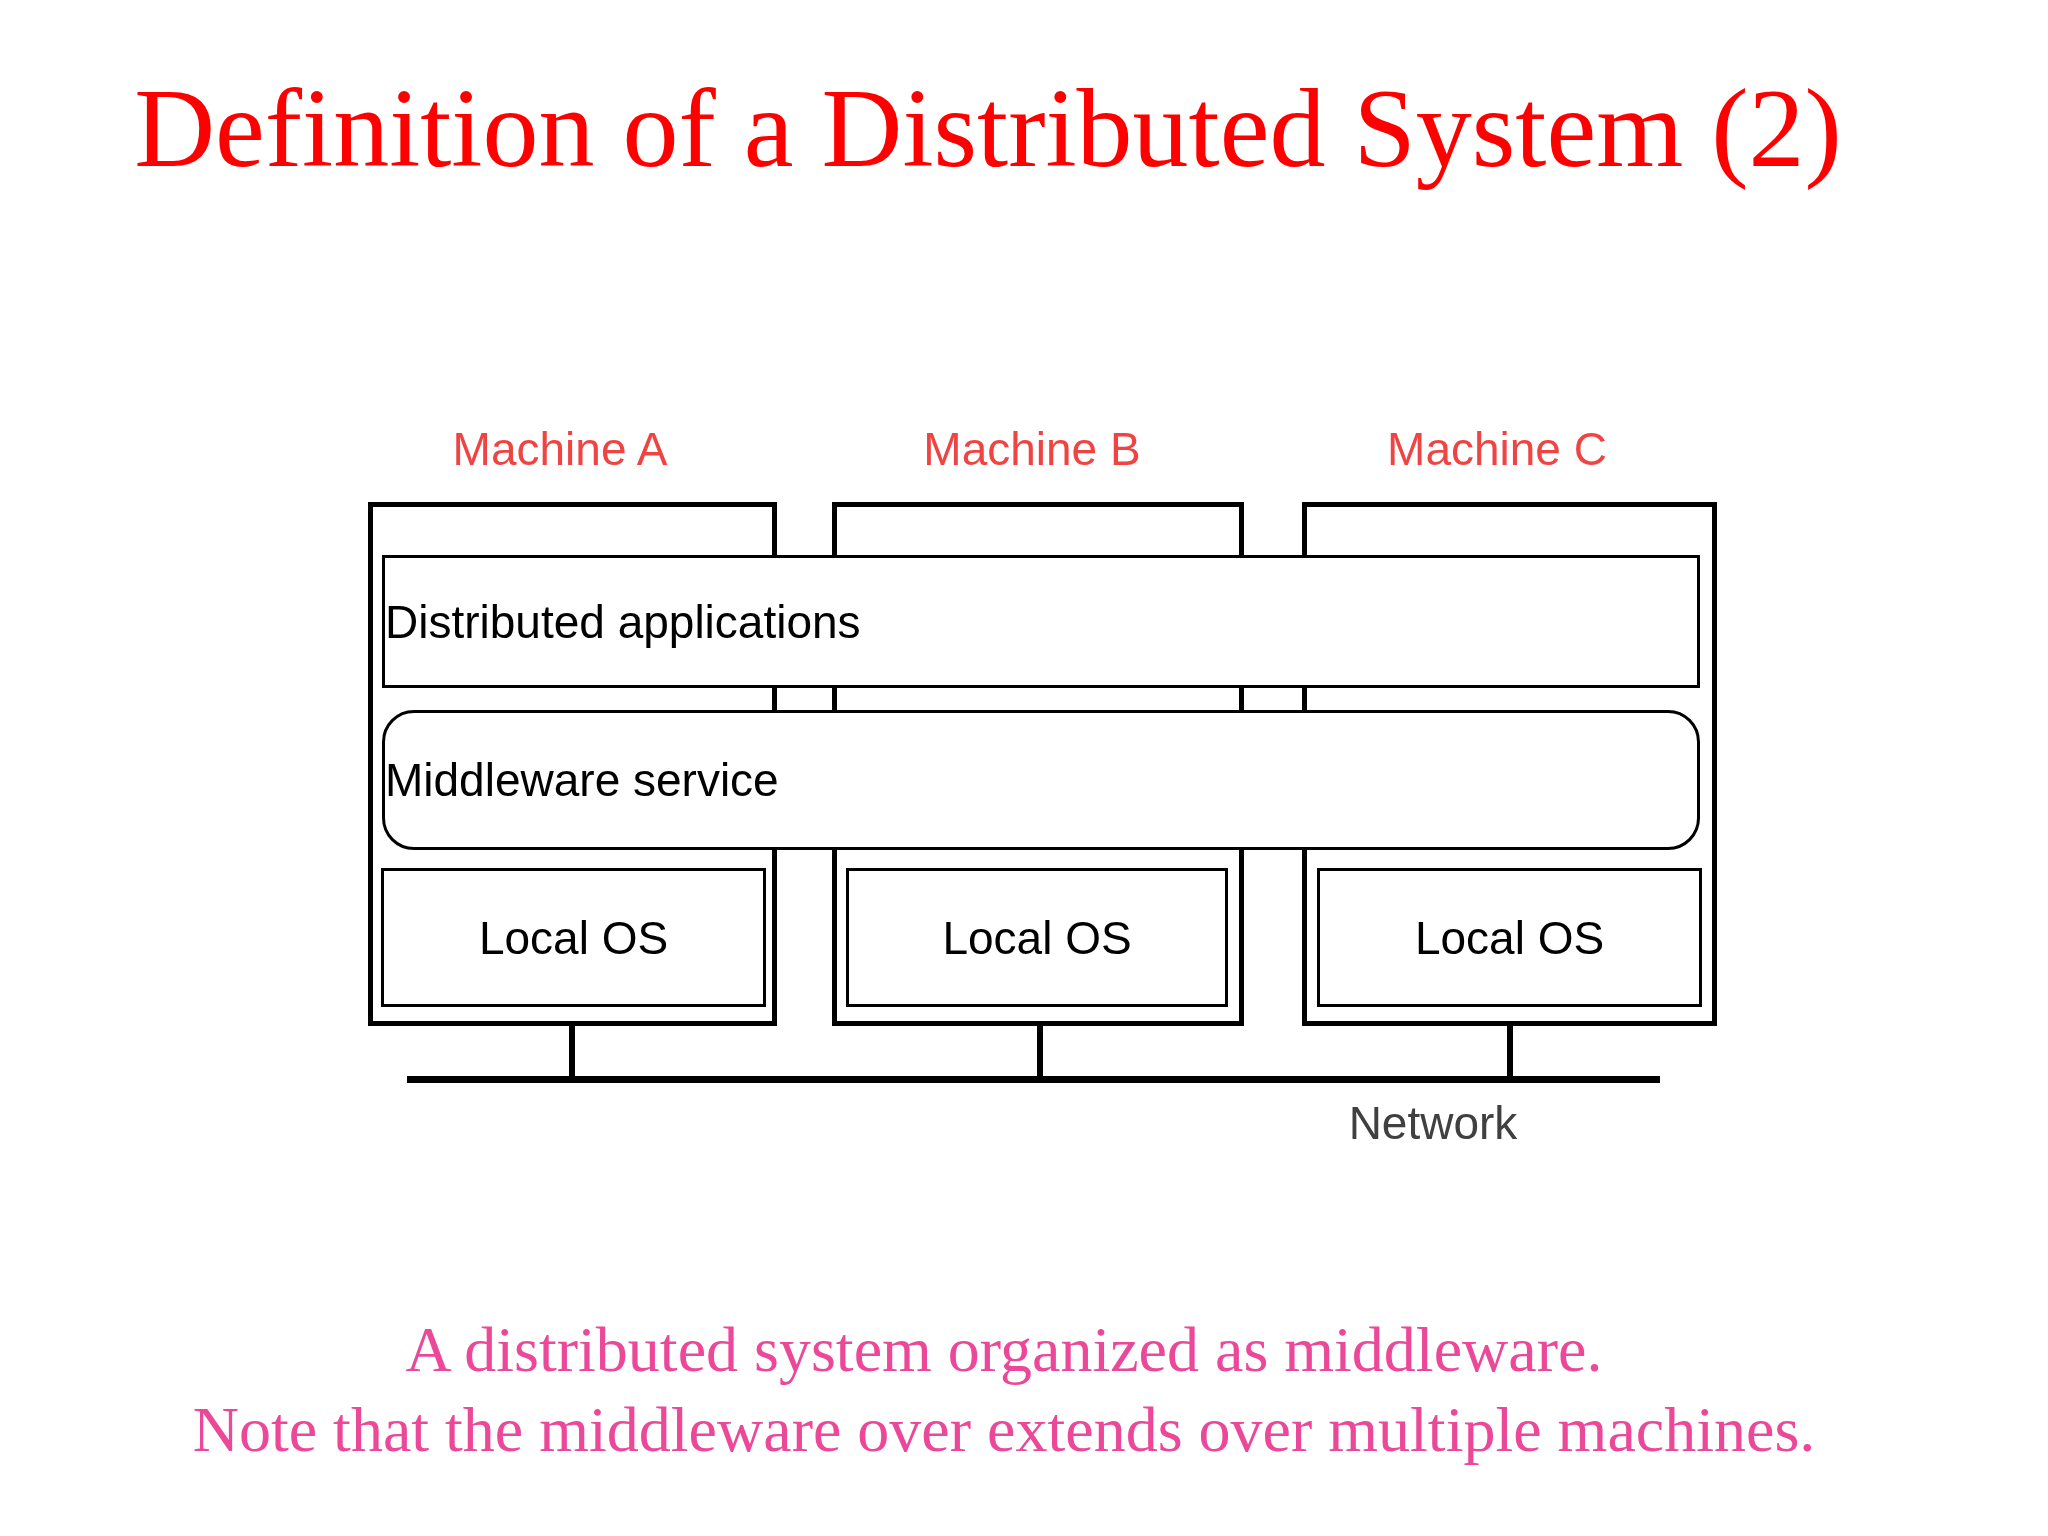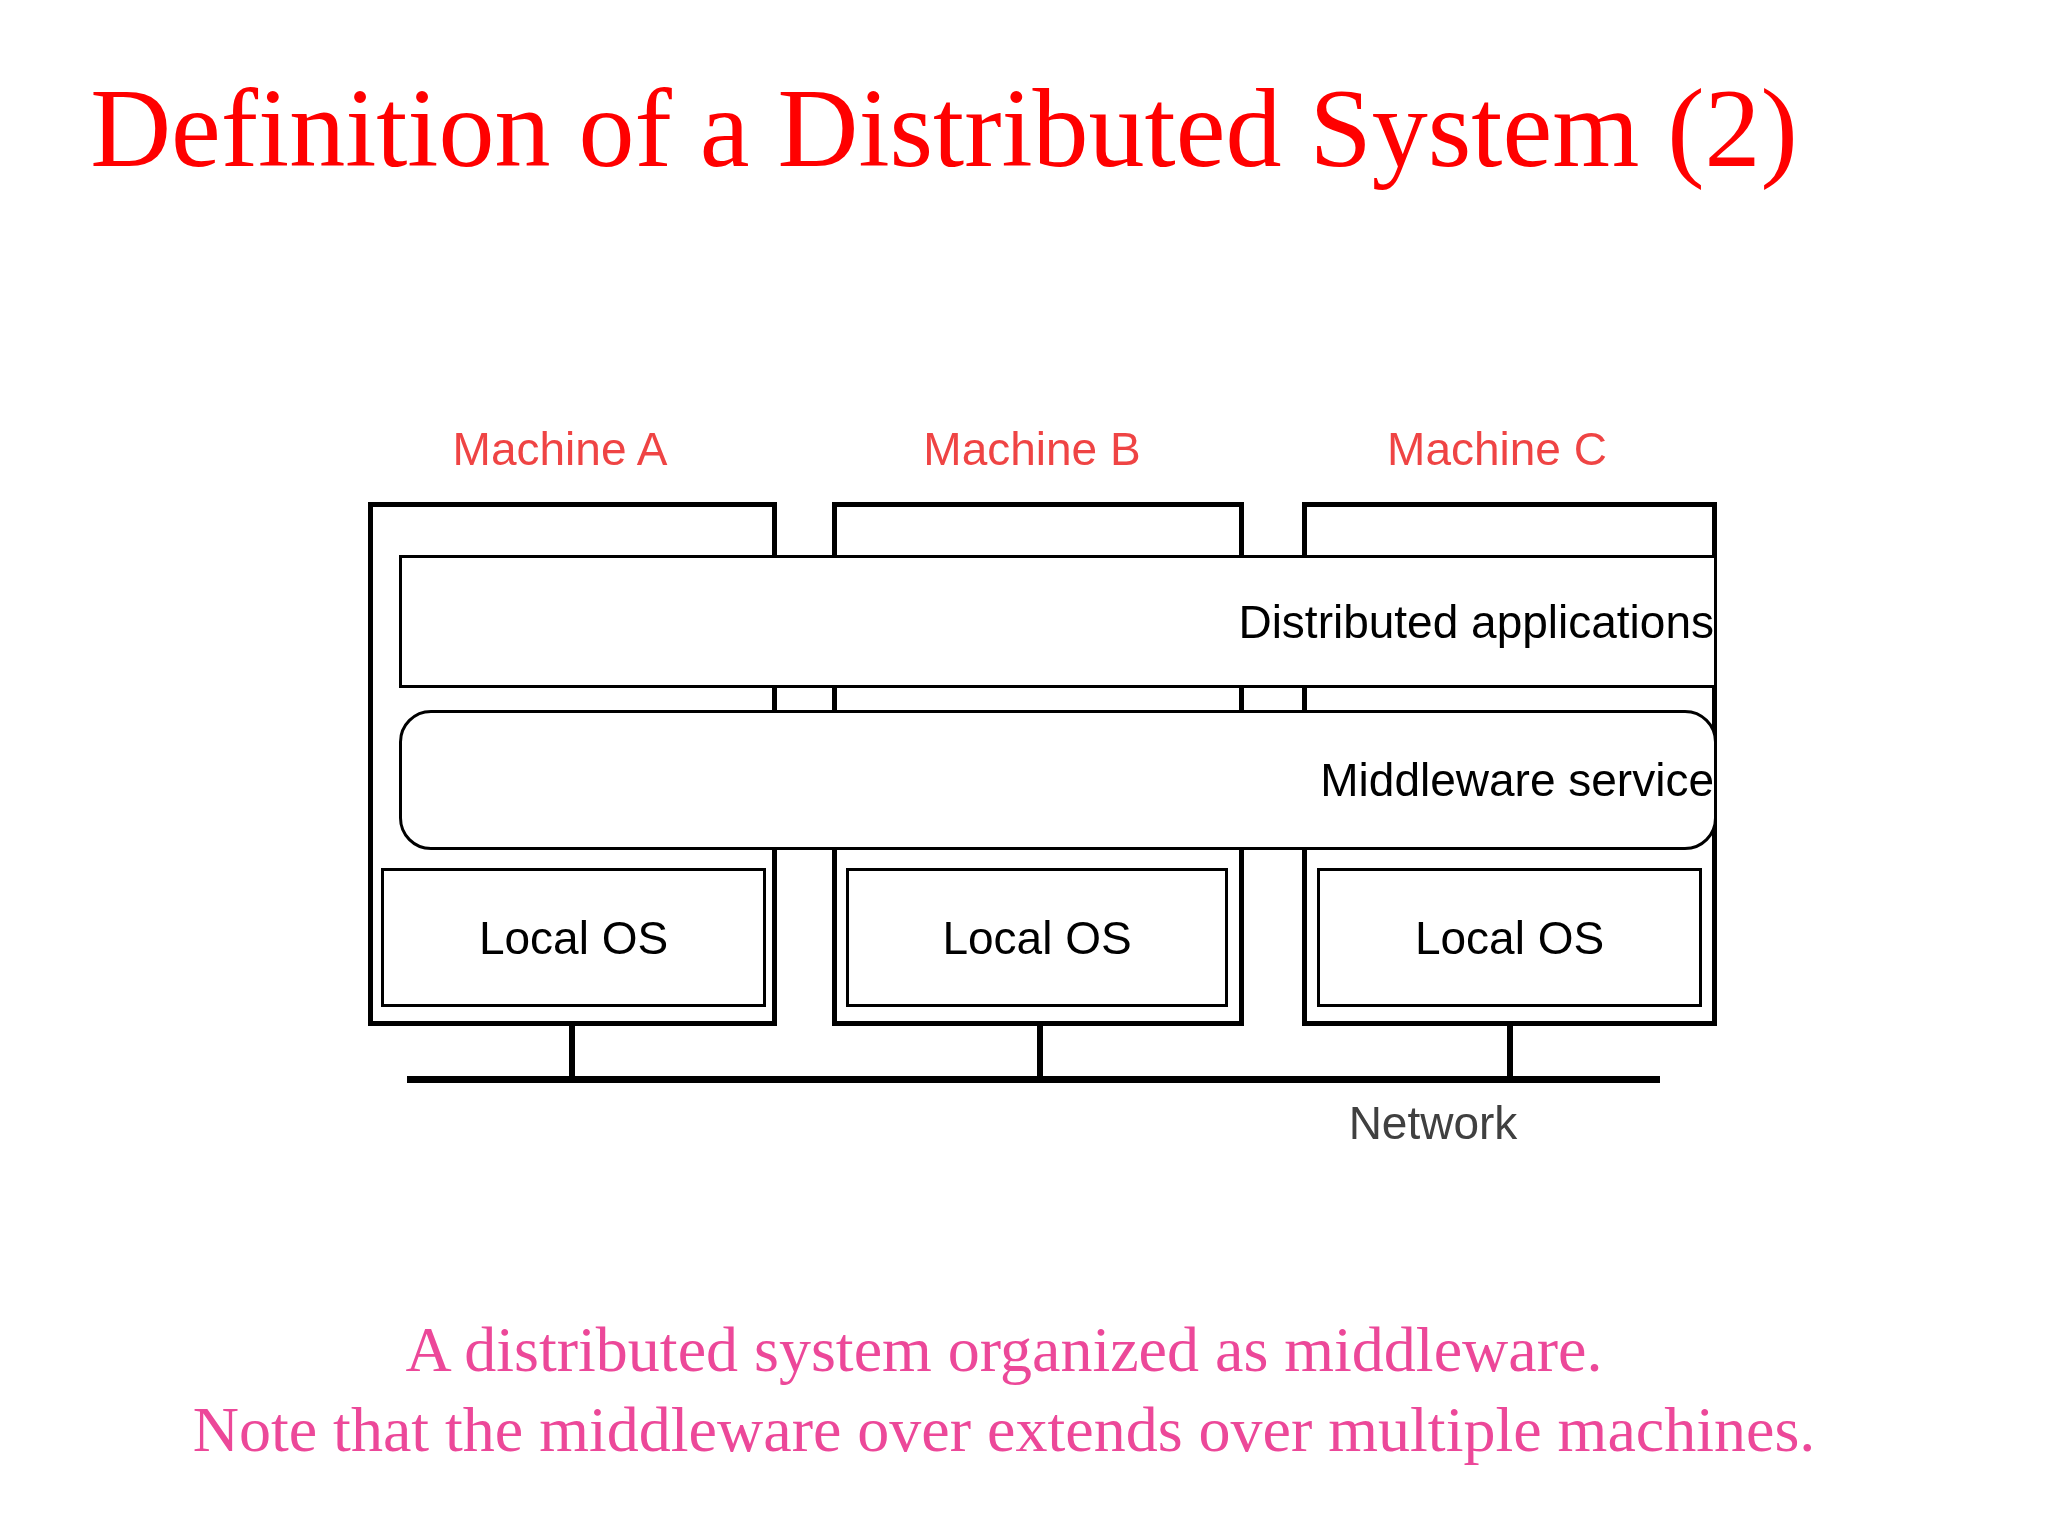--- a/index.html
+++ b/index.html
@@ -15,20 +15,21 @@
     position: absolute;
     top: 72px;
     left: 0;
     width: 1888px;
     text-align: center;
     font-family: "Liberation Serif", serif;
     font-size: 112px;
     line-height: 112px;
     color: #ff0000;
     white-space: nowrap;
+    padding-left: 44px;
   }
   .machine-label {
     position: absolute;
     top: 426px;
     transform: translateX(-50%);
     font-size: 46px;
     line-height: 46px;
     color: #ef4444;
     white-space: nowrap;
   }
@@ -49,30 +50,29 @@
     background: #ffffff;
     box-sizing: border-box;
     z-index: 2;
     display: flex;
     align-items: center;
     justify-content: center;
     text-align: center;
   }
   .layer-box {
     position: absolute;
-    left: 399px;
+    left: 382px;
     width: 1318px;
     border: 3px solid #000;
     background: #ffffff;
     box-sizing: border-box;
     z-index: 3;
     display: flex;
     align-items: center;
-    justify-content: flex-end;
-    padding-left: 46px;
+    justify-content: flex-start;
   }
   .layer-box.apps { top: 555px; height: 133px; }
   .layer-box.middleware { top: 710px; height: 140px; border-radius: 32px; }
   .box-label {
     font-size: 46px;
     line-height: 50px;
     color: #000;
     white-space: nowrap;
   }
   .connector {

